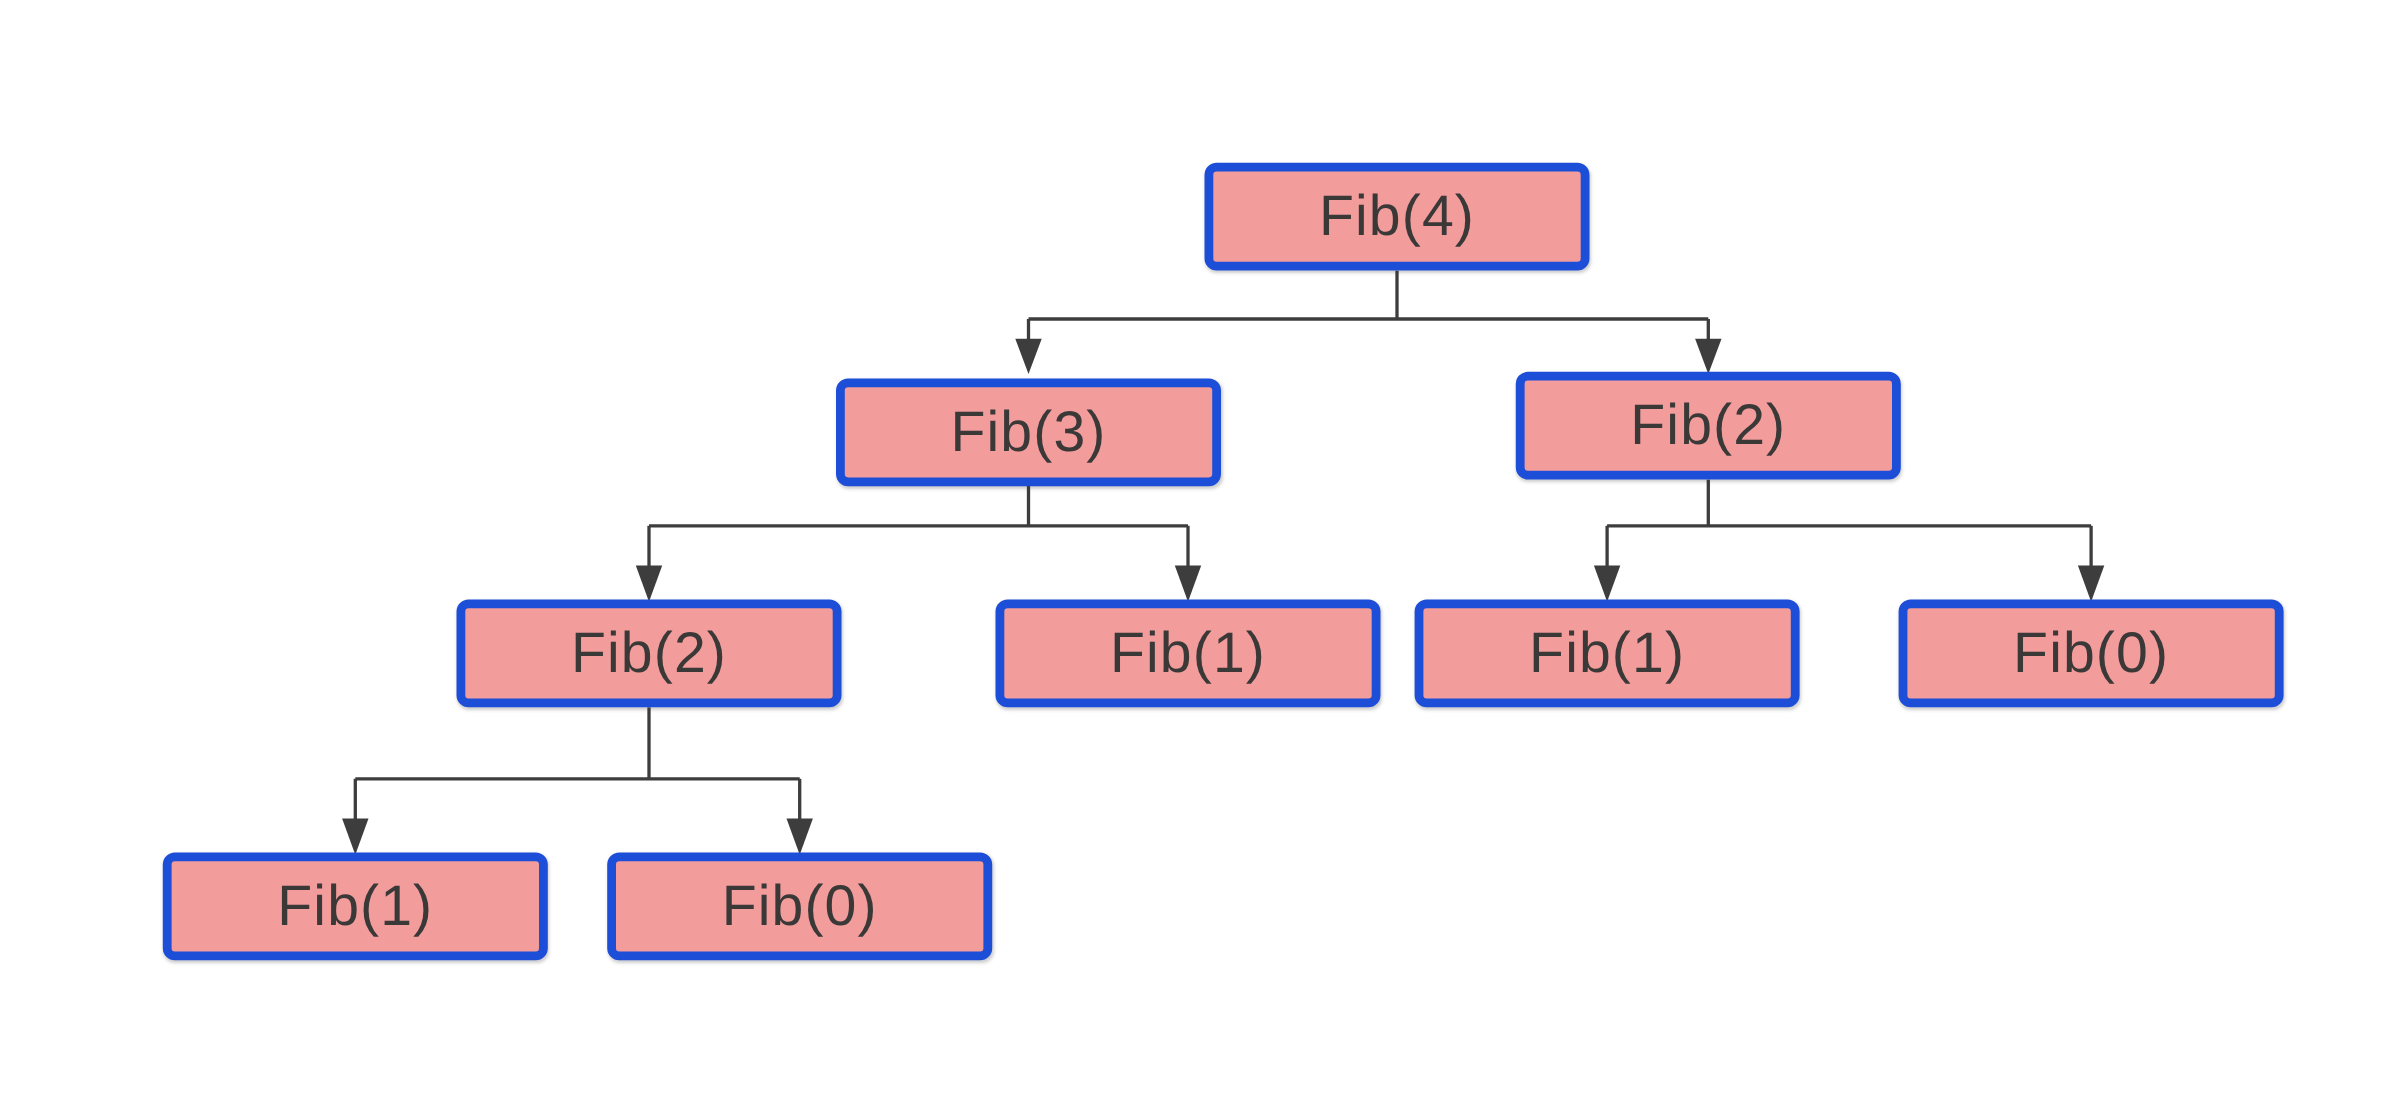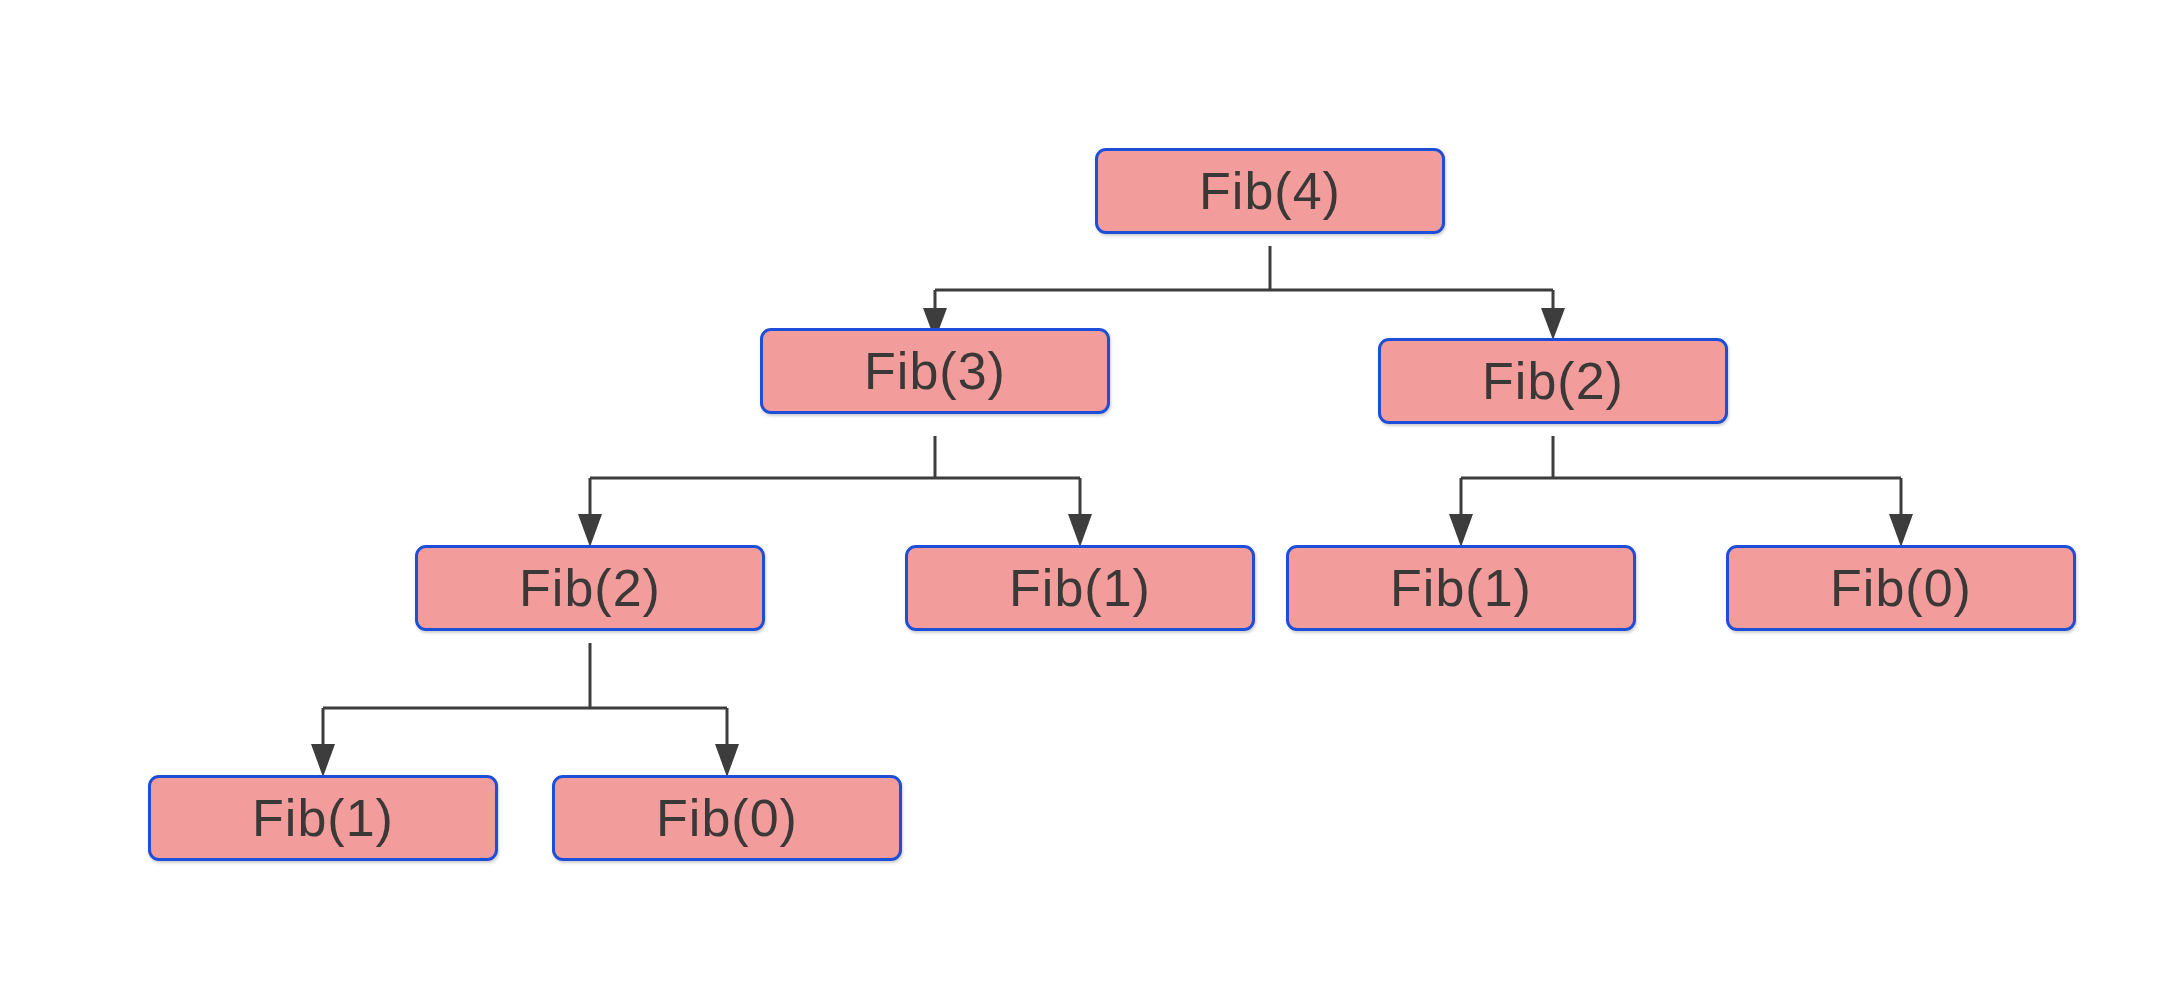--- a/index.html
+++ b/index.html
@@ -19,23 +19,23 @@
     position: absolute;
     left: 0;
     top: 0;
     width: 2178px;
     height: 1002px;
     pointer-events: none;
   }
   .node {
     position: absolute;
     width: 350px;
-    height: 86px;
+    height: 98px;
     background: #f29c9c;
-    border: 3px solid #1d4ed8;
+    border: 8px solid #1d4ed8;
     border-radius: 11px;
     box-sizing: border-box;
     display: flex;
     align-items: center;
     justify-content: center;
     box-shadow: 1px 2px 3px rgba(60, 60, 60, 0.25);
     cursor: default;
   }
   .node span {
     font-size: 52px;
@@ -80,21 +80,21 @@
       <polygon points="1889,514 1913,514 1901,547"></polygon>
       <polygon points="311,744 335,744 323,777"></polygon>
       <polygon points="715,744 739,744 727,777"></polygon>
     </g>
   </svg>
 
   <div class="node" style="left:1095px; top:148px;">
     <span>Fib(4)</span>
   </div>
 
-  <div class="node" style="left:760px; top:328px;">
+  <div class="node" style="left:760px; top:344px;">
     <span>Fib(3)</span>
   </div>
   <div class="node" style="left:1378px; top:338px;">
     <span>Fib(2)</span>
   </div>
 
   <div class="node" style="left:415px; top:545px;">
     <span>Fib(2)</span>
   </div>
   <div class="node" style="left:905px; top:545px;">

